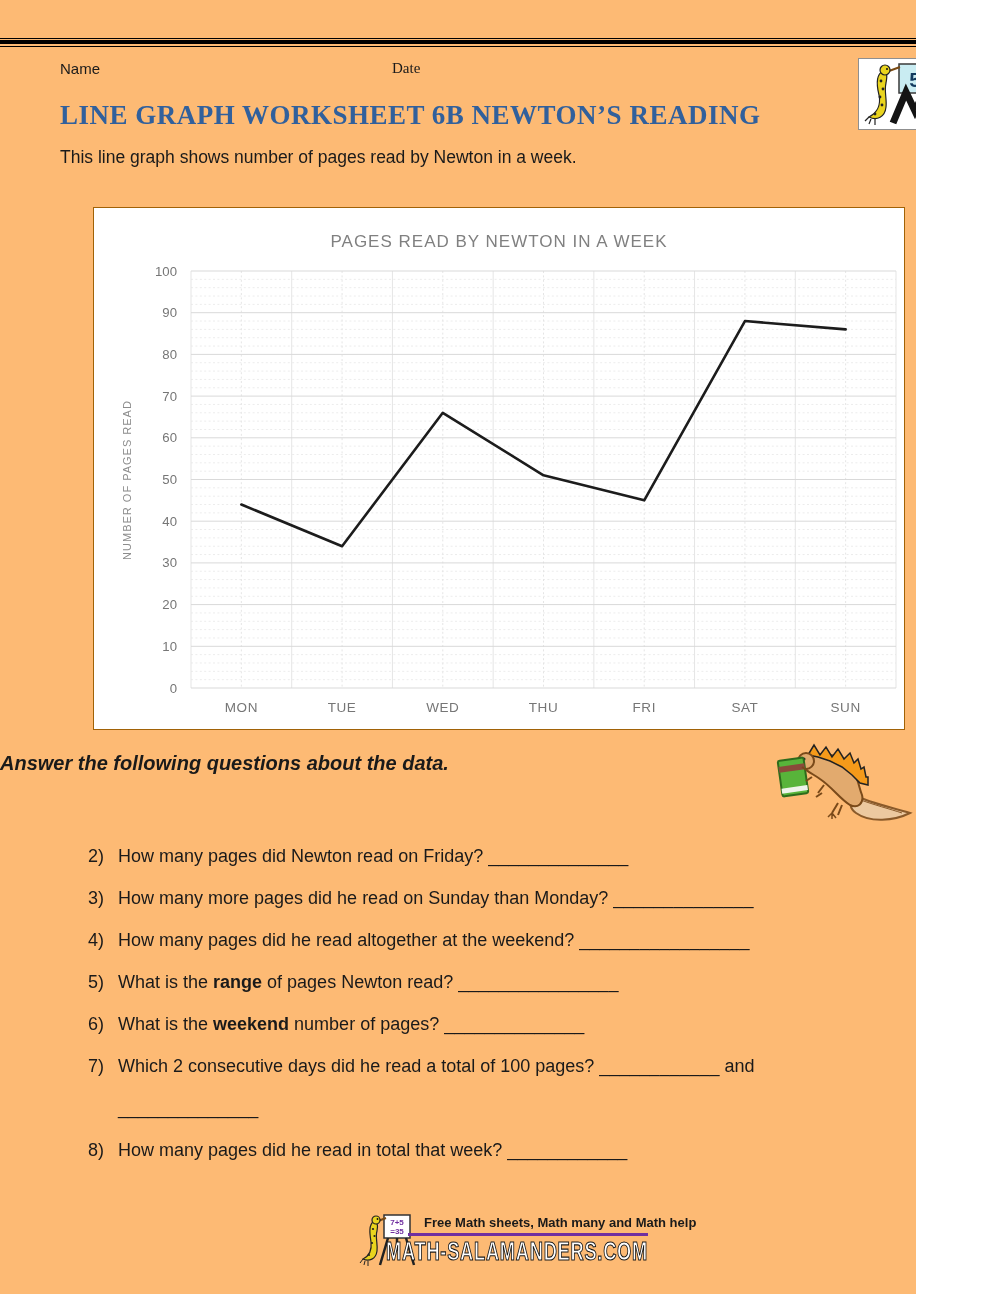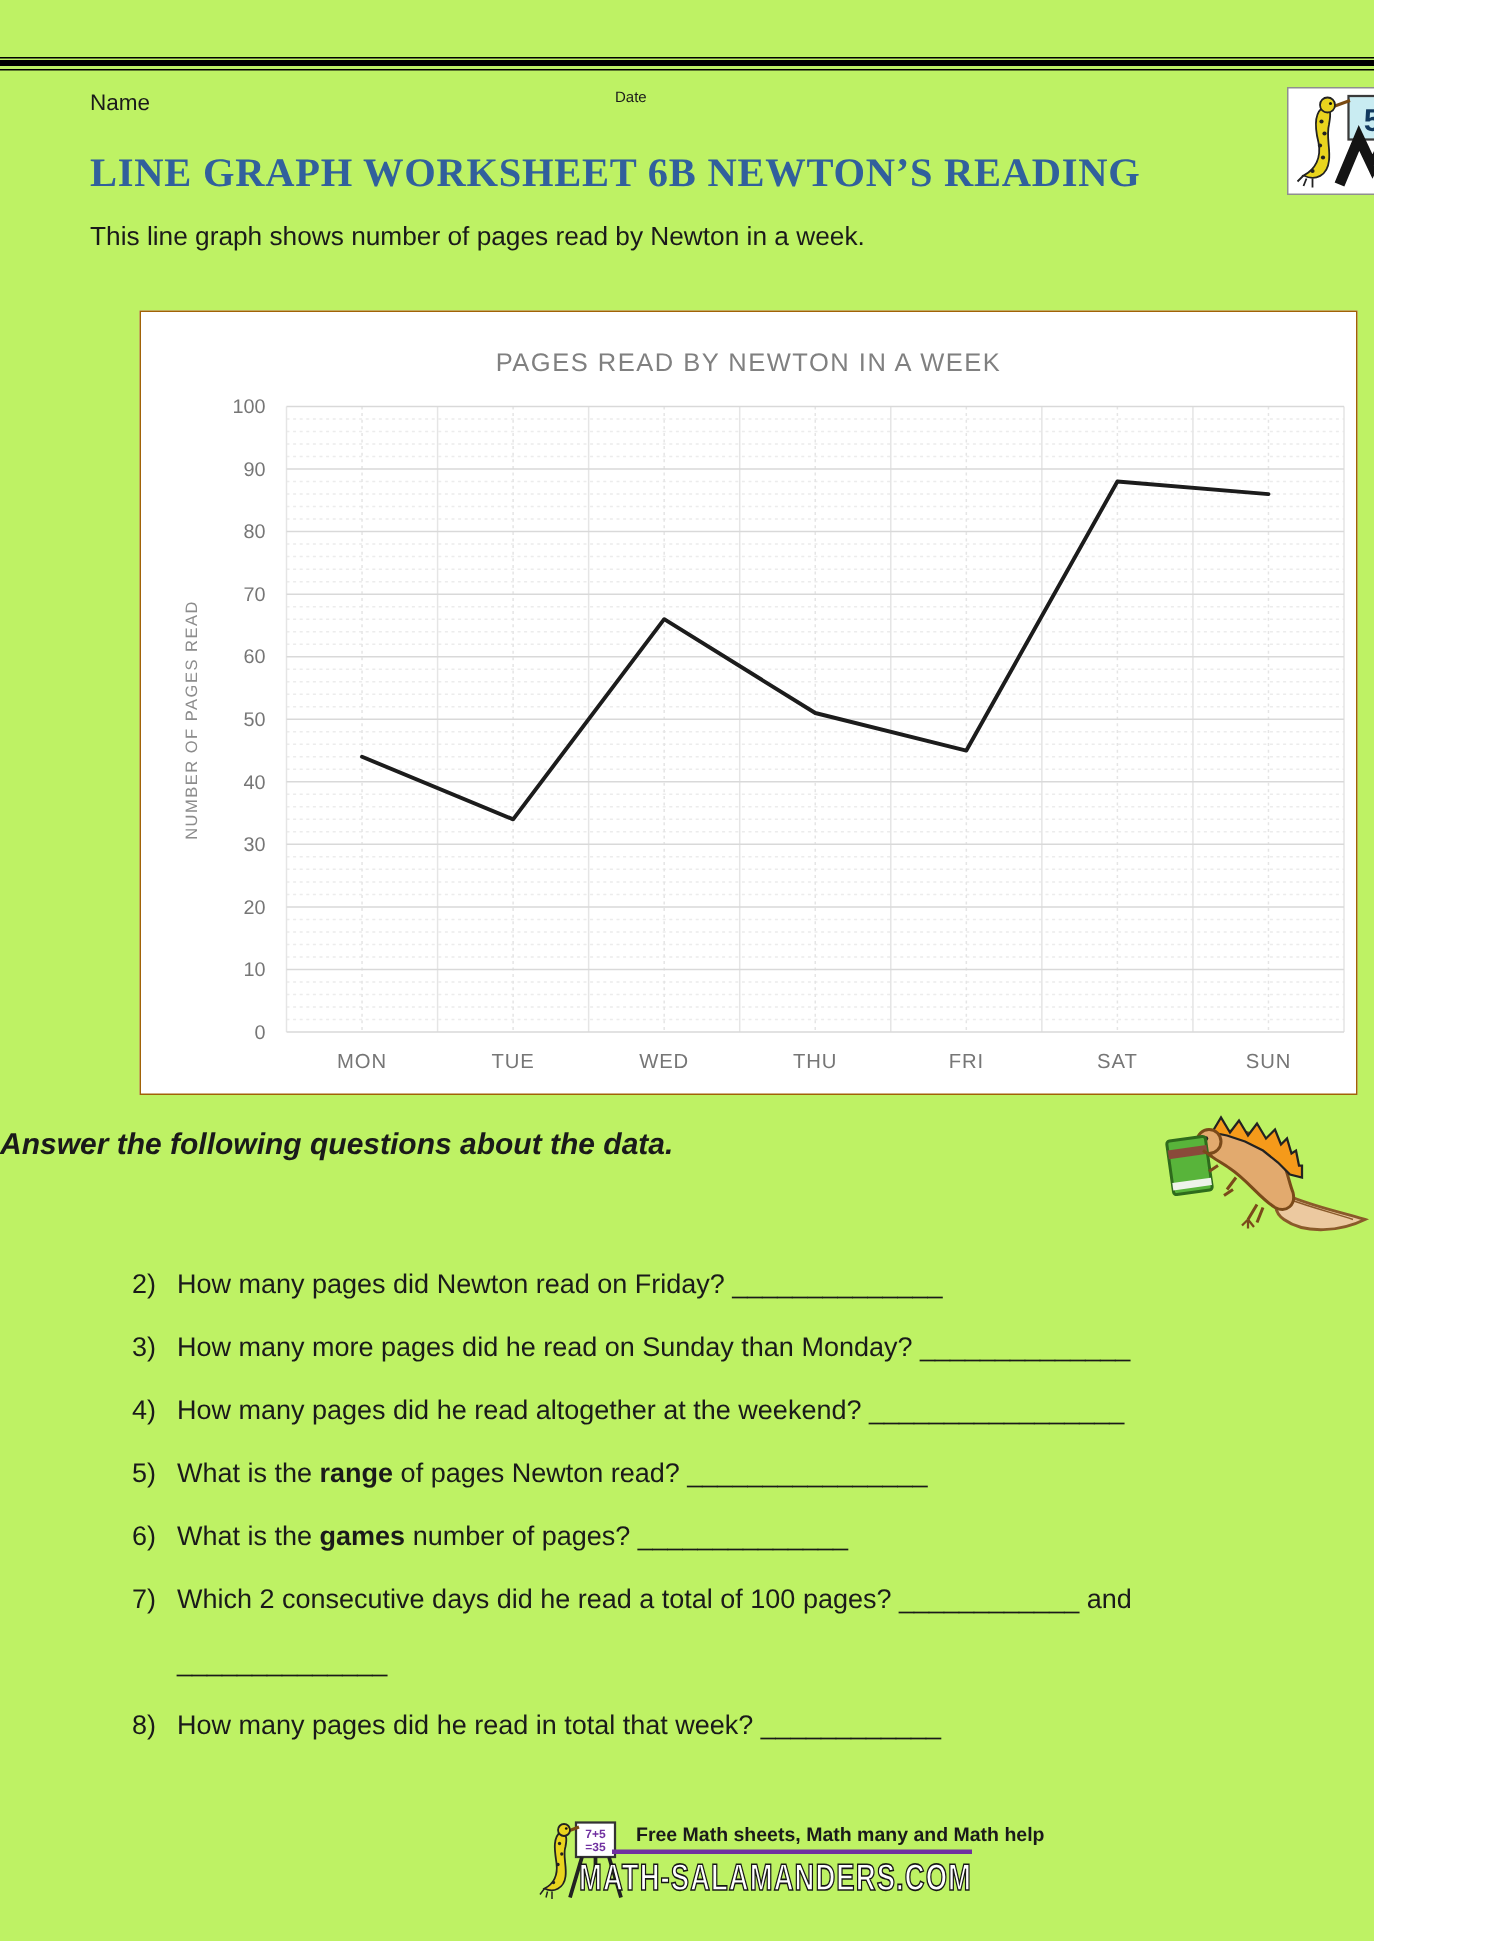--- a/index.html
+++ b/index.html
@@ -1,26 +1,26 @@
 <!DOCTYPE html>
 <html><head>
 <meta charset="utf-8">
 <style>
   html,body{margin:0;padding:0;background:#ffffff;}
-  .page{position:relative;width:916px;height:1294px;background:#bef264;overflow:hidden;
+  .page{position:relative;width:916px;height:1294px;background:#fdba74;overflow:hidden;
         font-family:"Liberation Sans",sans-serif;color:#1a1a1a;}
 
   
   .rule{position:absolute;left:0;width:1000px;background:#000;}
   .rule1{top:38px;height:1px;}
   .rule2{top:40px;height:4px;}
   .rule3{top:46px;height:1px;}
 
   .name-label{position:absolute;left:60px;top:60px;font-size:15px;}
-  .date-label{position:absolute;left:410px;top:60px;font-size:10px;}
+  .date-label{position:absolute;left:392px;top:60px;font-size:15px;font-family:Liberation Serif, serif;}
 
   .grade-logo{position:absolute;left:858px;top:58px;width:82px;height:70px;
               border:1px solid #8f8f8f;background:#fff;}
 
   .ws-title{position:absolute;left:60px;top:100px;margin:0;
             font-family:"Liberation Serif",serif;font-weight:700;
             font-size:27px;letter-spacing:.5px;color:#31609c;white-space:pre;}
   .ws-subtitle{position:absolute;left:60px;top:147px;font-size:17.5px;white-space:pre;}
 
   .chart-box{position:absolute;left:93px;top:207px;width:810px;height:521px;
@@ -192,21 +192,21 @@
     <rect x="18" y="32" width="26" height="6" transform="rotate(-8 31 44)" fill="#8a4a3a"></rect>
     <rect x="18" y="54" width="26" height="5" transform="rotate(-8 31 44)" fill="#eef3ea"></rect>
     <path d="M46 38 L40 34 M50 44 L44 48 M62 52 L56 60 M60 60 L54 64 M76 70 L70 80 M80 72 L76 82" stroke="#7a4a1a" stroke-width="2" fill="none"></path>
     <path d="M70 80 L66 84 M70 80 L70 86 M70 80 L74 85" stroke="#7a4a1a" stroke-width="1.5" fill="none"></path>
   </svg>
 
   <div class="q" style="top:846px"><span class="qnum">2)</span><span>How many pages did Newton read on Friday? </span><span class="qb"></span><span></span><span>______________</span><span></span></div>
   <div class="q" style="top:888px"><span class="qnum">3)</span><span>How many more pages did he read on Sunday than Monday? </span><span class="qb"></span><span></span><span>______________</span><span></span></div>
   <div class="q" style="top:930px"><span class="qnum">4)</span><span>How many pages did he read altogether at the weekend? </span><span class="qb"></span><span></span><span>_________________</span><span></span></div>
   <div class="q" style="top:972px"><span class="qnum">5)</span><span>What is the </span><span class="qb">range</span><span> of pages Newton read? </span><span>________________</span><span></span></div>
-  <div class="q" style="top:1014px"><span class="qnum">6)</span><span>What is the </span><span class="qb">games</span><span> number of pages? </span><span>______________</span><span></span></div>
+  <div class="q" style="top:1014px"><span class="qnum">6)</span><span>What is the </span><span class="qb">weekend</span><span> number of pages? </span><span>______________</span><span></span></div>
   <div class="q" style="top:1056px"><span class="qnum">7)</span><span>Which 2 consecutive days did he read a total of 100 pages? </span><span class="qb"></span><span></span><span>____________</span><span> and</span></div>
   <div class="q" style="top:1098px"><span class="qnum"></span><span></span><span class="qb"></span><span></span><span>______________</span><span></span></div>
   <div class="q" style="top:1140px"><span class="qnum">8)</span><span>How many pages did he read in total that week? </span><span class="qb"></span><span></span><span>____________</span><span></span></div>
 
   <svg class="footer-logo" width="66" height="58" viewBox="0 0 66 58">
     <rect x="28" y="4" width="26" height="23" fill="#ffffff" stroke="#333" stroke-width="1.5"></rect>
     <text x="41" y="14" text-anchor="middle" font-size="8" font-weight="bold" fill="#7030a0">7+5</text>
     <text x="41" y="23" text-anchor="middle" font-size="8" font-weight="bold" fill="#7030a0">=35</text>
     <path d="M32 27 L24 54 M50 27 L58 54 M41 27 L41 40" stroke="#222" stroke-width="2.5" fill="none"></path>
     <line x1="22" y1="10" x2="30" y2="7" stroke="#7a4a12" stroke-width="2"></line>

